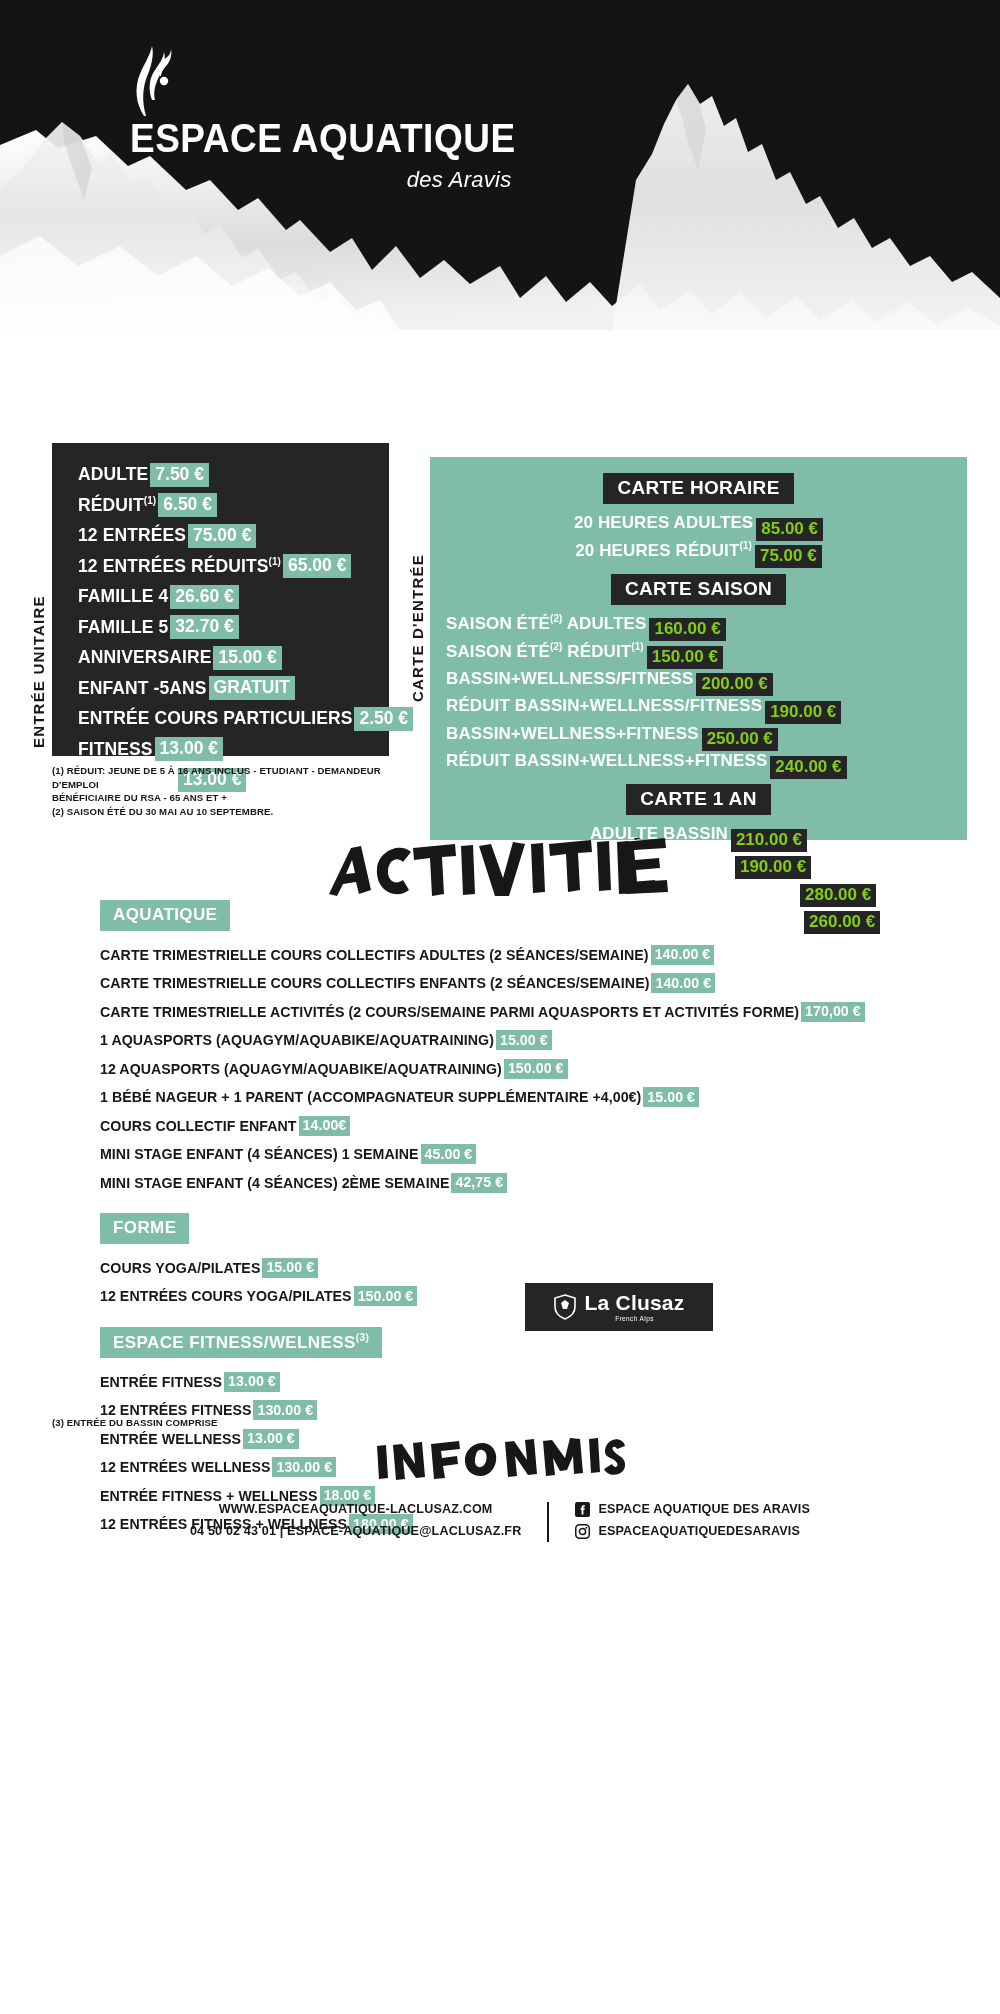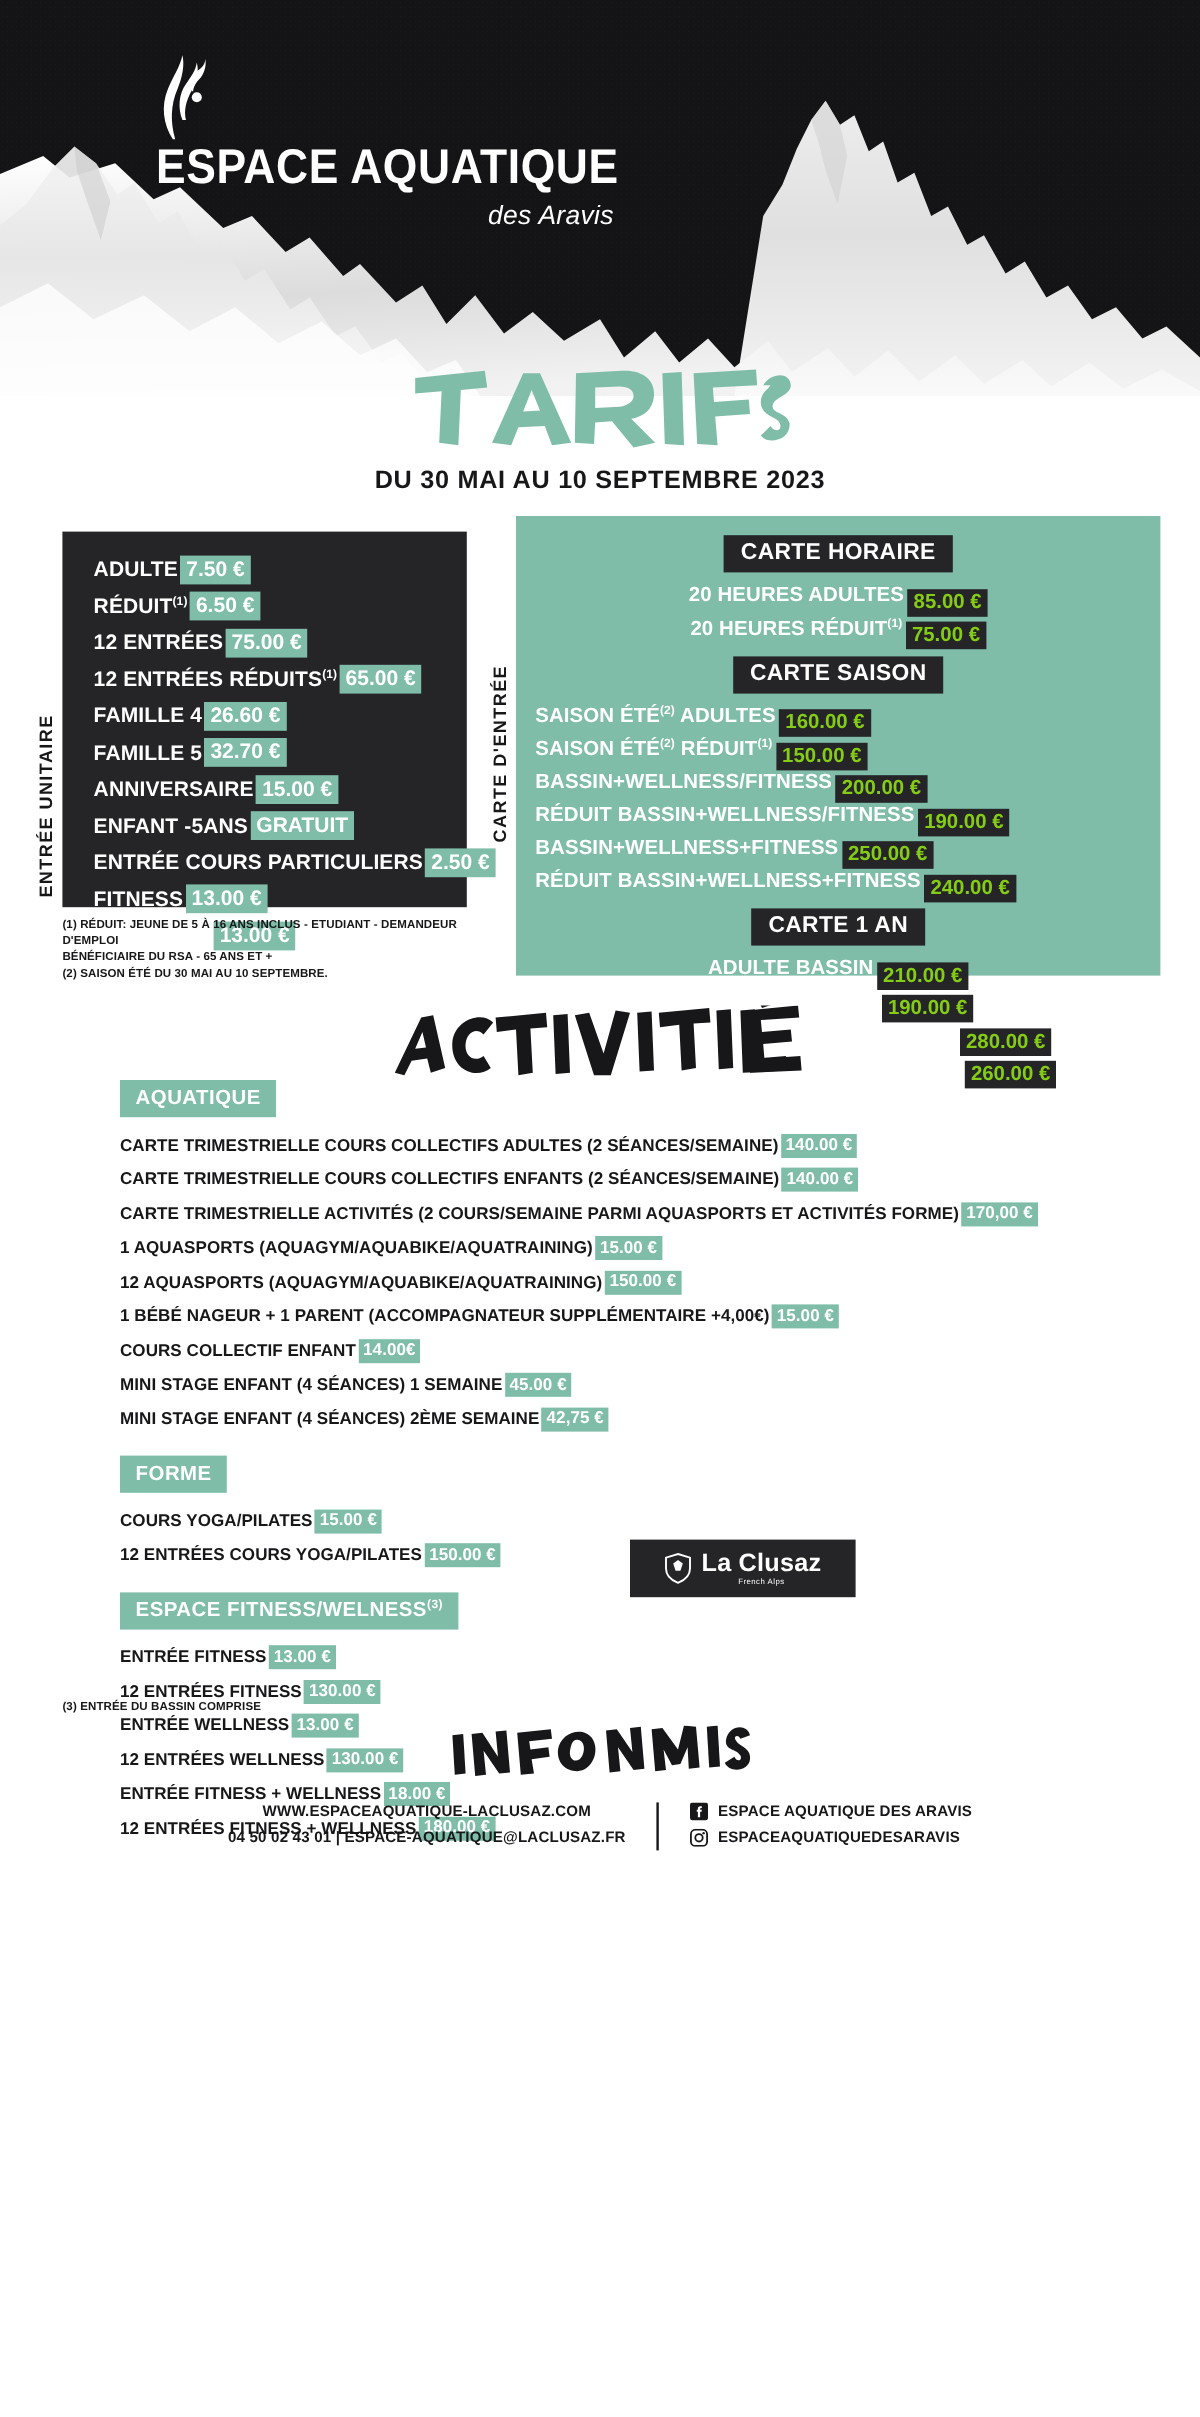--- a/index.html
+++ b/index.html
@@ -37,21 +37,21 @@
   .tarifs-svg { display:block; margin:0 auto; }
   .tarifs-date { margin-top:14px; font-size:21px; font-weight:bold; letter-spacing:.6px; color:#17171a; }
 
   
   .vlabel { position:absolute; writing-mode:vertical-rl; transform:rotate(180deg);
     font-size:15px; font-weight:bold; letter-spacing:1.2px; color:#17171a; white-space:nowrap; }
 
   
   .blk-left { position:absolute; left:52px; top:443px; width:337px; height:313px;
     background:#252528; }
-  .blk-right { position:absolute; left:430px; top:430px; width:537px; height:383px;
+  .blk-right { position:absolute; left:430px; top:457px; width:537px; height:383px;
     background:#7fbda9; }
 
   .rows { position:absolute; left:0; top:0; width:100%; }
 
   .prow { display:flex; align-items:center; white-space:nowrap; font-weight:bold;text-align:right; }
   .prow .lab { letter-spacing:.1px; }
   .prow .val { font-weight:bold; }
 
   
   .blk-left .prow { color:#fff; font-size:17.5px; height:25px; margin-bottom:5.5px; padding-left:26px; }
@@ -134,33 +134,20 @@
         <path d="M30 36 C28 30 30 22 36 18 C40 15 41 12 41 9 C42 14 41 20 37 25 C33 29 31 33 31 36 Z" fill="#fff"></path>
         <circle cx="34" cy="41" r="4.2" fill="#fff"></circle>
       </svg>
       <div class="logo-txt">
         <div class="logo-main">ESPACE AQUATIQUE</div>
         <div class="logo-sub">des Aravis</div>
       </div>
     </div>
   </div>
 
-  <div class="tarifs-wrap">
-    <svg class="tarifs-svg" width="320" height="80" viewBox="0 0 320 80">
-      <g fill="#7fbda9">
-        <path d="M6 20 L64 14 L66 28 L44 30 L42 76 L26 74 L28 31 L6 33 Z"></path>
-        <path d="M70 74 L96 16 L110 16 L136 74 L120 76 L114 60 L92 61 L86 76 Z M96 48 L110 47 L103 30 Z"></path>
-        <path d="M140 16 L178 14 C196 13 206 22 205 35 C204 46 197 52 186 54 L206 74 L188 78 L170 56 L156 57 L155 75 L139 74 Z M156 28 L156 45 L176 44 C184 43 188 39 188 35 C188 30 184 27 176 27 Z"></path>
-        <path d="M212 16 L228 15 L230 76 L214 75 Z"></path>
-        <path d="M238 16 L290 13 L291 26 L254 28 L255 40 L284 38 L285 50 L256 52 L258 76 L241 75 Z"></path>
-        <path d="M296 26 C302 16 318 14 319 26 C319 34 306 36 304 42 C302 50 316 48 318 58 C319 72 300 76 294 68 L302 60 C306 66 312 64 310 58 C308 52 294 52 294 40 C294 32 300 30 302 26 Z"></path>
-      </g>
-    </svg>
-    <div class="tarifs-date">DU 30 MAI AU 10 SEPTEMBRE 2023</div>
-  </div>
 
   <div class="vlabel" style="left:30px; top:452px; height:296px;">ENTRÉE UNITAIRE</div>
 
   <div class="blk-left">
     <div class="rows" id="left-rows" style="padding-top:19px;">
         <div class="prow">
           <span class="lab">ADULTE</span>
           <span class="val">7.50 €</span>
         </div>
         <div class="prow">

